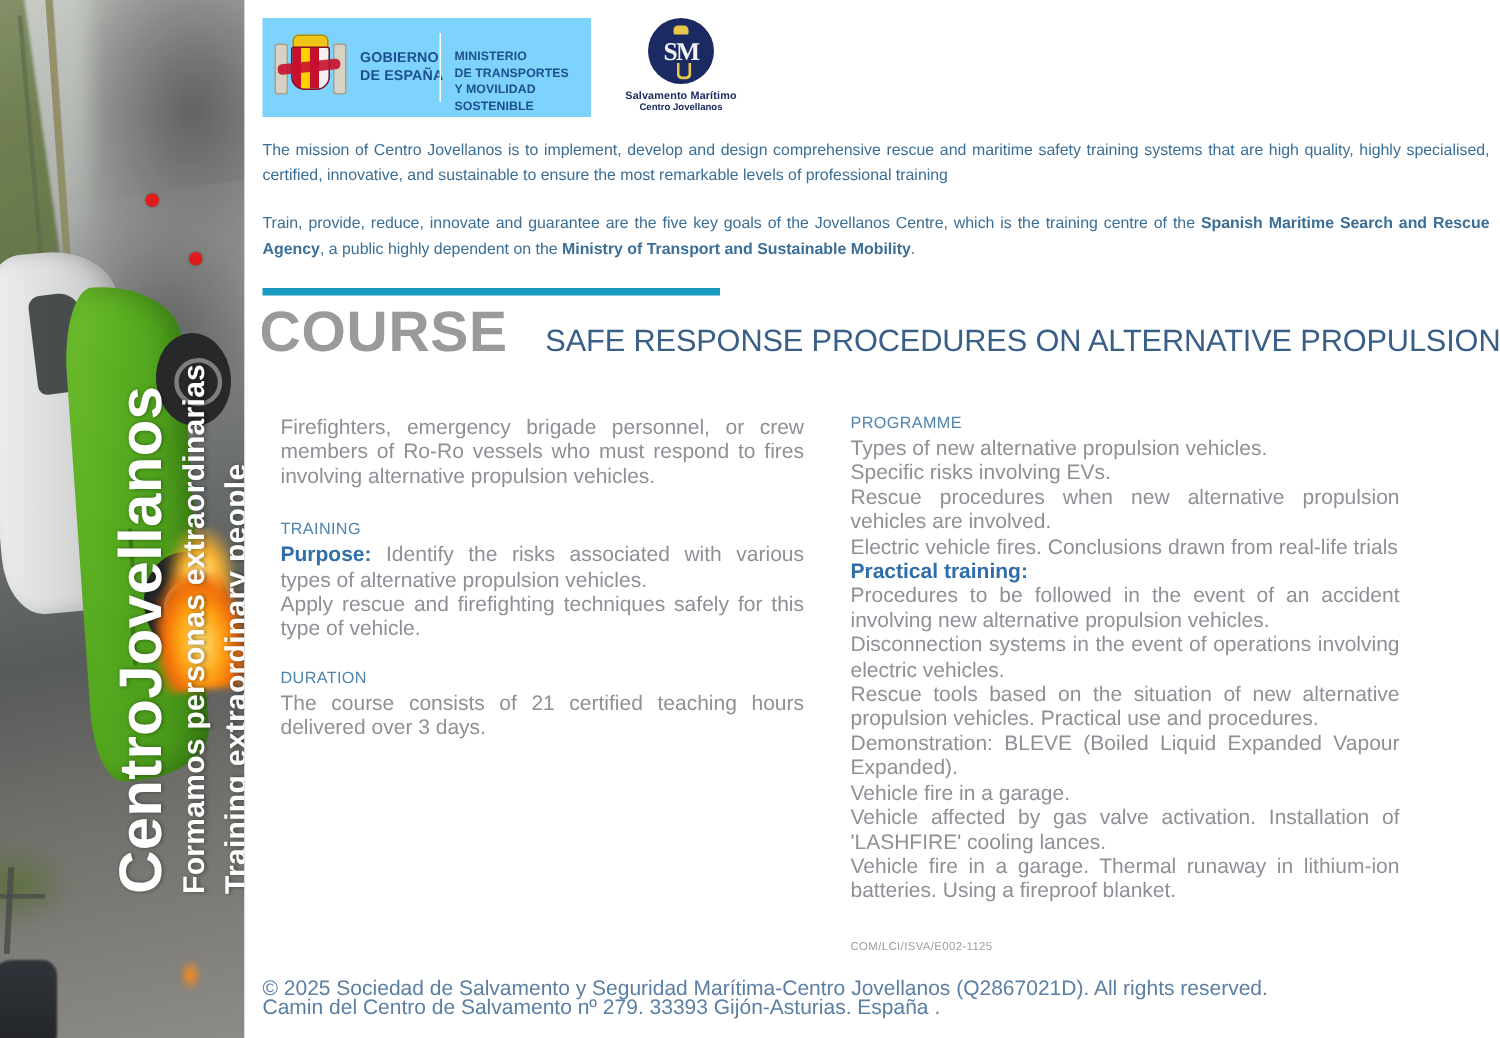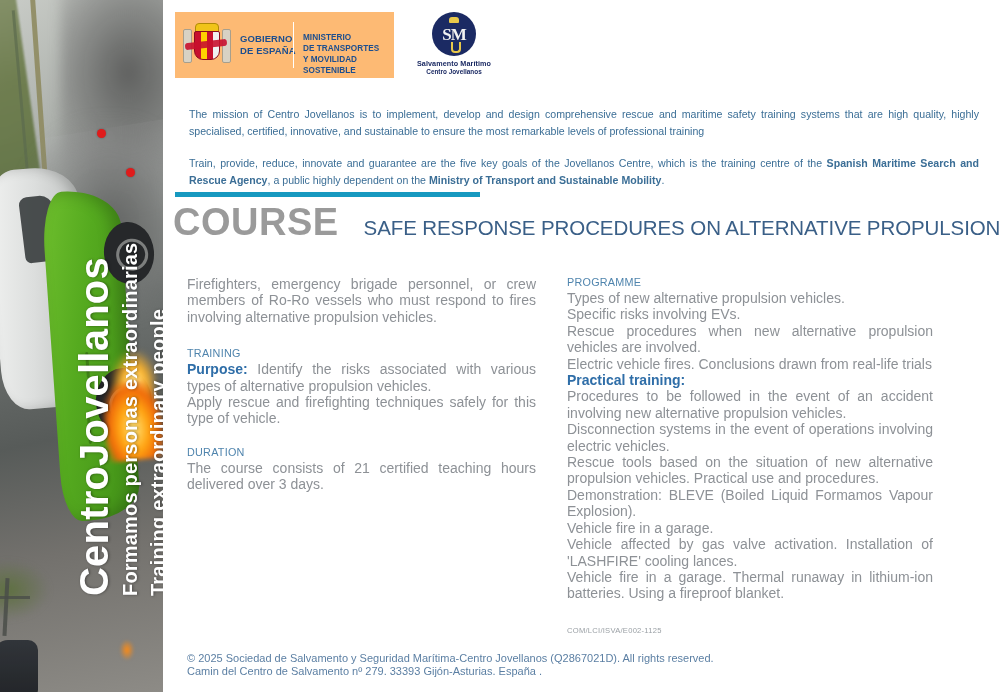--- a/index.html
+++ b/index.html
@@ -267,21 +267,21 @@
   
   .logos {
     position: absolute;
     left: 12px; top: 12px;
     height: 66px;
   }
   .gob-flag {
     position: absolute;
     left: 0; top: 0;
     width: 219px; height: 66px;
-    background: #fdba74;
+    background: #7dd3fc;
     display: flex;
     align-items: center;
   }
   .coat {
     position: relative;
     width: 50px; height: 52px;
     margin-left: 6px;
     flex: 0 0 auto;
   }
   .coat .shield {
@@ -397,21 +397,21 @@
   
   .mission {
     position: absolute;
     left: 12px; top: 92px;
     width: 818px;
     color: #3b6e96;
     font-size: 10.6px;
     line-height: 16.5px;
     text-align: justify;
   }
-  .mission p { margin: 14px; }
+  .mission p { margin: 0; }
   .mission p + p { margin-top: 16px; }
   .mission b { font-weight: 700; }
 
   
   .rule {
     position: absolute;
     left: 12px; top: 192px;
     width: 305px; height: 5px;
     background: #1799c0;
   }
@@ -479,24 +479,24 @@
   .code {
     margin-top: 24px;
     color: #9aa0a5;
     font-size: 7.6px;
     letter-spacing: .25px;
   }
 
   
   .footer {
     position: absolute;
-    left: 24px; top: 652px;
+    left: 12px; top: 652px;
     width: 600px;
     color: #5b7fa3;
-    font-size: 11px;
+    font-size: 14px;
     line-height: 12.6px;
   }
   .footer div { white-space: nowrap; }
 </style>
 </head>
 <body>
 
 <div class="page">
 
   <div class="sidebar">
@@ -601,21 +601,21 @@
       <div class="col-right">
         <div class="sec-h">PROGRAMME</div>
         <p class="body-t">Types of new alternative propulsion vehicles.</p>
         <p class="body-t">Specific risks involving EVs.</p>
         <p class="body-t">Rescue procedures when new alternative propulsion vehicles are involved.</p>
         <p class="body-t">Electric vehicle fires. Conclusions drawn from real-life trials</p>
         <p class="body-t lbl">Practical training:</p>
         <p class="body-t">Procedures to be followed in the event of an accident involving new alternative propulsion vehicles.</p>
         <p class="body-t">Disconnection systems in the event of operations involving electric vehicles.</p>
         <p class="body-t">Rescue tools based on the situation of new alternative propulsion vehicles. Practical use and procedures.</p>
-        <p class="body-t">Demonstration: BLEVE (Boiled Liquid Formamos Vapour Explosion).</p>
+        <p class="body-t">Demonstration: BLEVE (Boiled Liquid Expanded Vapour Expanded).</p>
         <p class="body-t">Vehicle fire in a garage.</p>
         <p class="body-t">Vehicle affected by gas valve activation. Installation of 'LASHFIRE' cooling lances.</p>
         <p class="body-t">Vehicle fire in a garage. Thermal runaway in lithium-ion batteries. Using a fireproof blanket.</p>
         <div class="code">COM/LCI/ISVA/E002-1125</div>
       </div>
 
     </div>
 
     <div class="footer">
       <div>© 2025 Sociedad de Salvamento y Seguridad Marítima-Centro Jovellanos (Q2867021D). All rights reserved.</div>

